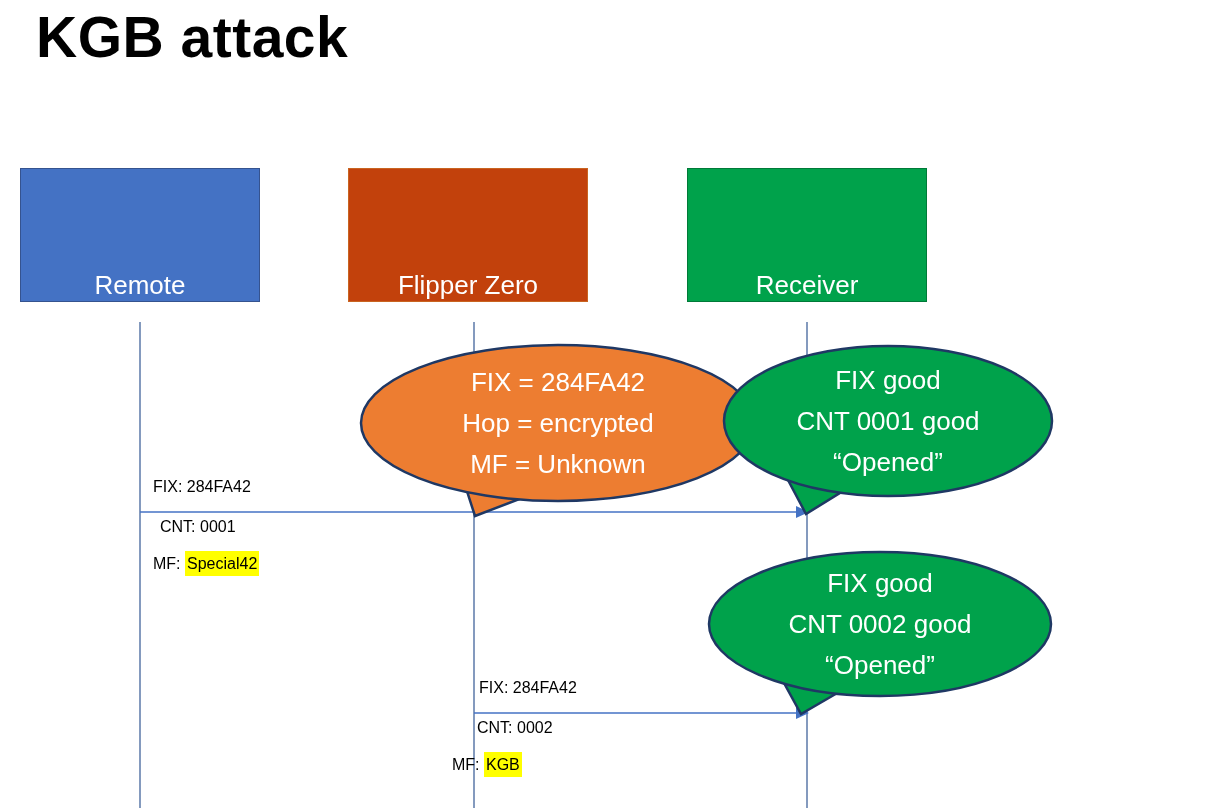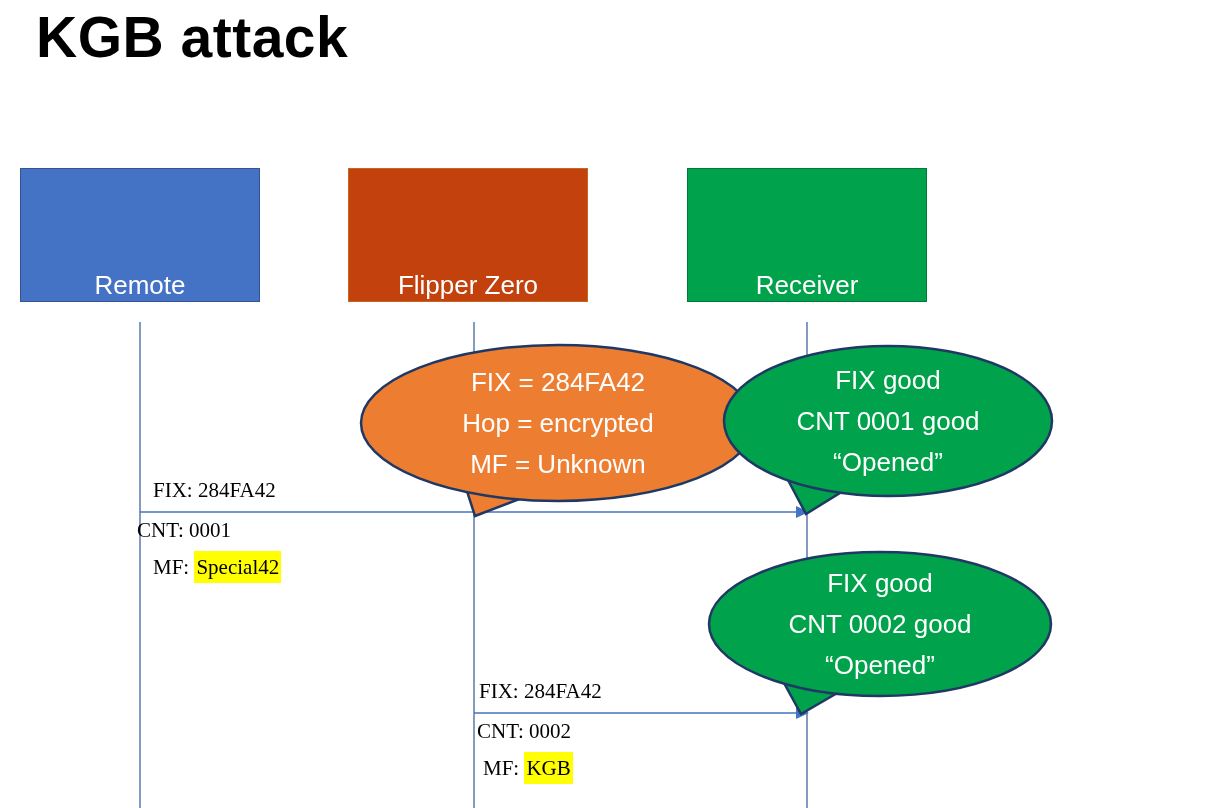--- a/index.html
+++ b/index.html
@@ -23,28 +23,28 @@
   .actor-receiver { left: 687px; top: 168px; background: #00A24B; border: 1px solid #007a38; }
   svg.layer { position: absolute; left: 0; top: 0; }
   .bubble-text {
     position: absolute; color: #ffffff; font-size: 26px;
     text-align: center; line-height: 41px; pointer-events: none;
   }
   .bubble-text-1 { left: 378px; top: 362px; width: 360px; }
   .bubble-text-2 { left: 728px; top: 360px; width: 320px; }
   .bubble-text-3 { left: 720px; top: 563px; width: 320px; }
   .msg-line {
-    position: absolute; font-size: 21px; color: #000000; white-space: nowrap; font-family: Liberation Serif, serif;
+    position: absolute; font-size: 16px; color: #000000; white-space: nowrap;
   }
   .m1-l1 { left: 153px; top: 478px; }
-  .m1-l2 { left: 137px; top: 518px; }
+  .m1-l2 { left: 160px; top: 518px; }
   .m1-l3 { left: 153px; top: 555px; }
   .m2-l1 { left: 479px; top: 679px; }
   .m2-l2 { left: 477px; top: 719px; }
-  .m2-l3 { left: 483px; top: 756px; }
+  .m2-l3 { left: 452px; top: 756px; }
   .hl { background: #FFFF00; padding: 4px 2px; }
 </style>
 </head>
 <body>
 
 <div class="canvas">
 
   <div class="title">KGB attack</div>
 
   <svg class="layer" width="1218" height="808" viewBox="0 0 1218 808">

